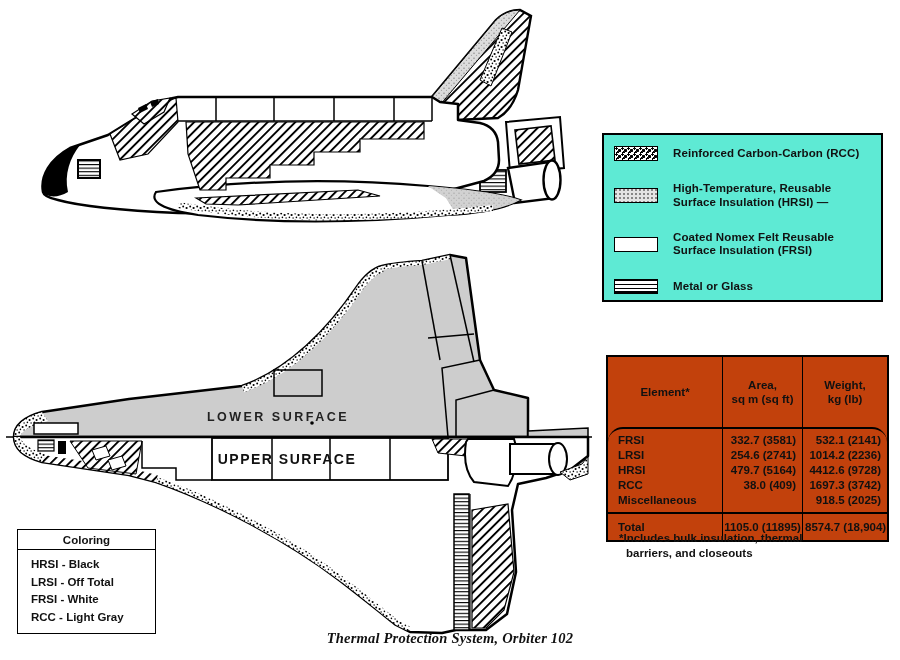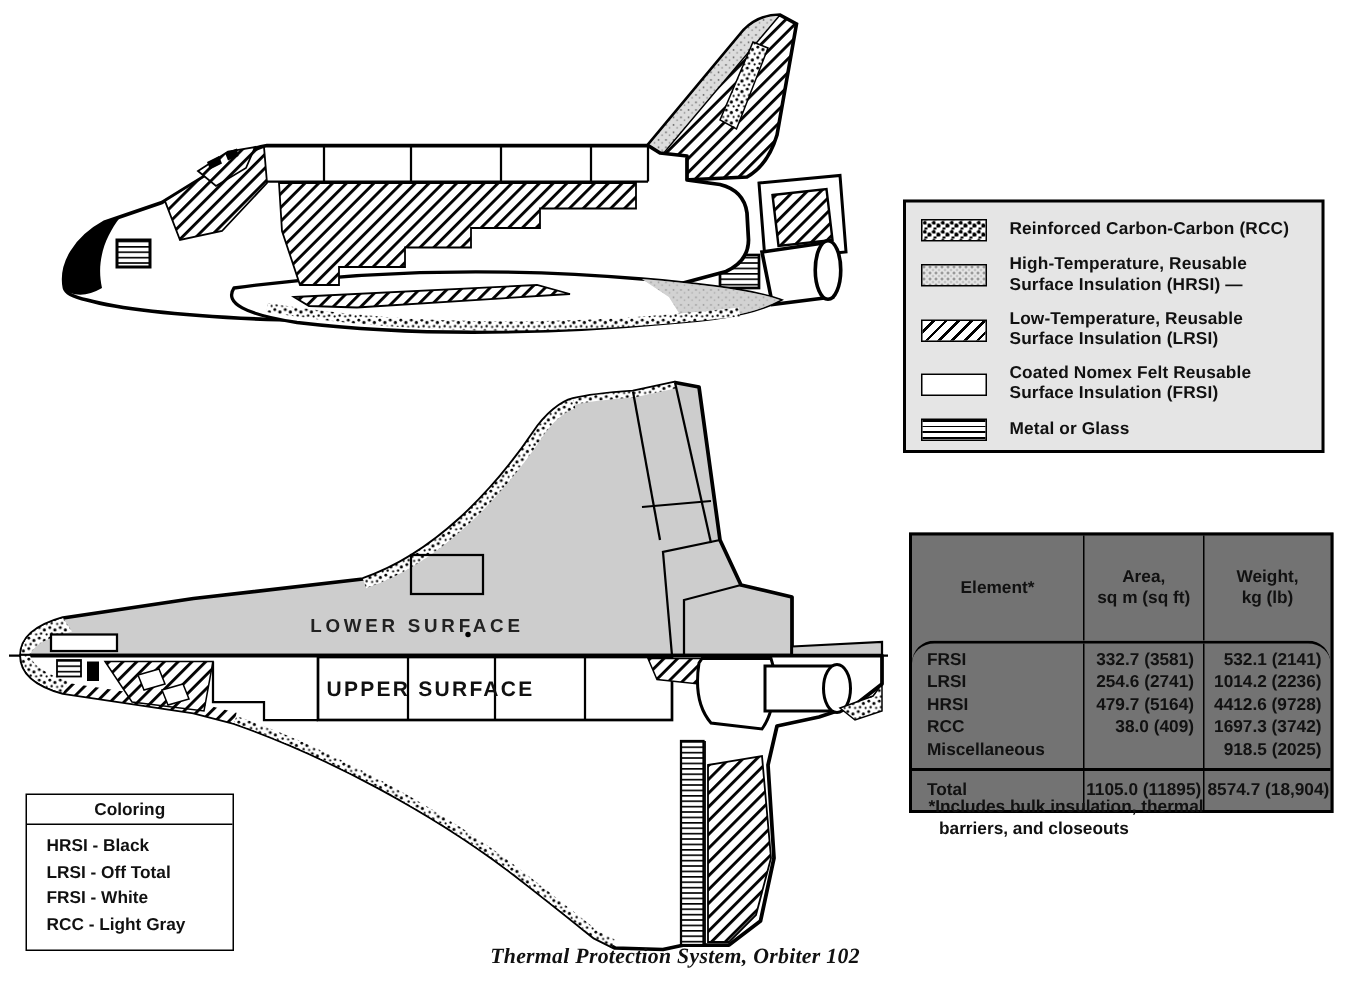--- a/index.html
+++ b/index.html
@@ -7,21 +7,21 @@
     width:900px;height:660px;position:relative;overflow:hidden;
     background:#fff;color:#111;
     font-family:"Liberation Sans",sans-serif;
   }
   .abs{position:absolute;}
 
   
   .legend{
     left:602px;top:133px;width:281px;height:169px;
     border:2.5px solid #000;box-sizing:border-box;
-    padding:11px 8px 6px 10px;background:#e5e5e5;
+    padding:11px 8px 6px 10px;background:#5eead4;
     display:flex;flex-direction:column;justify-content:space-between;
   }
   .legend-row{display:flex;align-items:center;gap:15px;}
   .sw{width:44px;height:15px;border:1.6px solid #000;flex:0 0 auto;box-sizing:border-box;}
   .sw-rcc{
     background-color:#fff;
     background-image:
       radial-gradient(circle at 1.5px 1.5px,#000 1.2px,transparent 1.3px),
       radial-gradient(circle at 4.5px 3.5px,#000 1.4px,transparent 1.5px),
       radial-gradient(circle at 2.5px 5.5px,#000 1px,transparent 1.1px);
@@ -35,21 +35,21 @@
     background-size:4px 4px;
   }
   .sw-lrsi{background:repeating-linear-gradient(135deg,#fff 0 4.2px,#000 4.2px 6px);}
   .sw-frsi{background:#fff;}
   .sw-metal{background:repeating-linear-gradient(180deg,#000 0 1.1px,#fff 1.1px 3.8px);}
   .legend-label{font-size:11.5px;font-weight:bold;line-height:13.5px;letter-spacing:.1px;}
 
   
   .tps-table{
     left:606px;top:355px;width:279px;
-    border:2.5px solid #000;box-sizing:content-box;background:#737373;
+    border:2.5px solid #000;box-sizing:content-box;background:#c2410c;
     font-size:11.5px;font-weight:bold;
   }
   .trow{display:flex;}
   .tc{box-sizing:border-box;}
   .c1{width:114px;}
   .c2{width:80px;border-left:1.6px solid #000;}
   .c3{width:85px;border-left:1.6px solid #000;}
   .thead .tc{height:70px;display:flex;flex-direction:column;align-items:center;justify-content:center;text-align:center;line-height:14px;}
   .tbody{border-top:2px solid #000;border-radius:15px;}
   .tbody .tc{padding-top:4px;padding-bottom:4px;}
@@ -254,27 +254,20 @@
     <span class="legend-label"><span>Reinforced Carbon-Carbon (RCC)</span></span>
   </div>
   <div class="legend-row">
     <span class="sw sw-hrsi"></span>
     <span class="legend-label">
       <span>High-Temperature, Reusable</span><br>
       <span>Surface Insulation (HRSI) —</span>
     </span>
   </div>
   <div class="legend-row">
-    <span class="sw sw-lrsi"></span>
-    <span class="legend-label">
-      <span>Low-Temperature, Reusable</span><br>
-      <span>Surface Insulation (LRSI)</span>
-    </span>
-  </div>
-  <div class="legend-row">
     <span class="sw sw-frsi"></span>
     <span class="legend-label">
       <span>Coated Nomex Felt Reusable</span><br>
       <span>Surface Insulation (FRSI)</span>
     </span>
   </div>
   <div class="legend-row">
     <span class="sw sw-metal"></span>
     <span class="legend-label"><span>Metal or Glass</span></span>
   </div>

